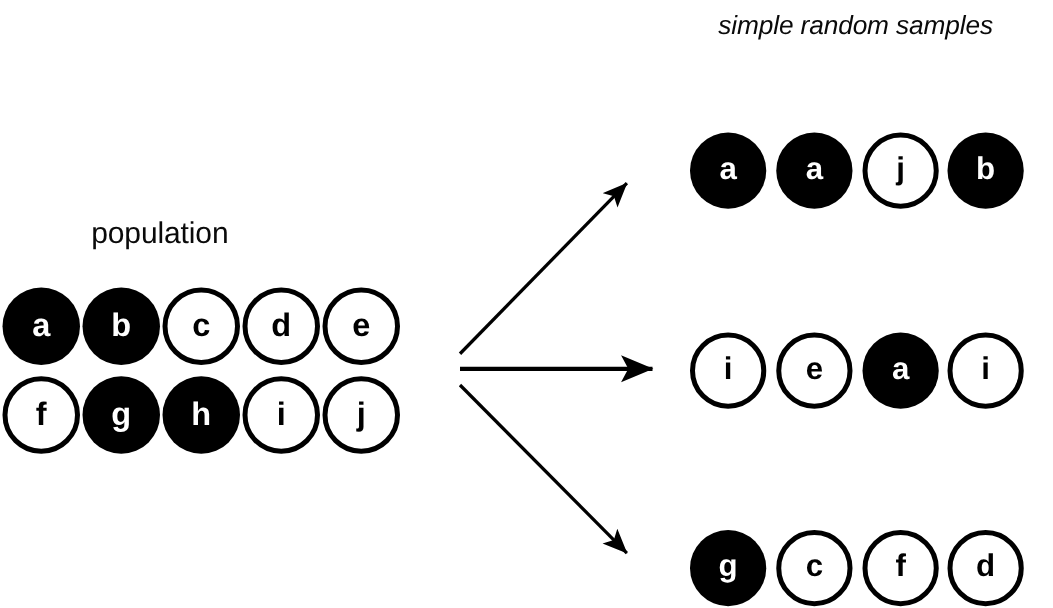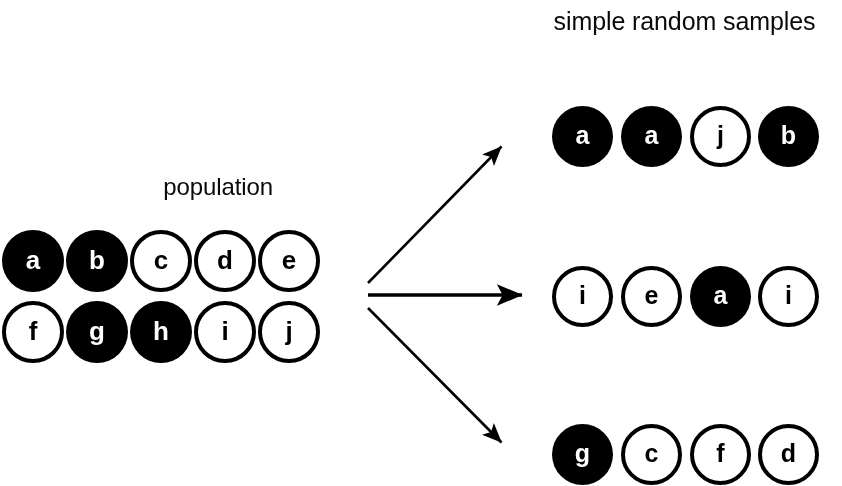--- a/index.html
+++ b/index.html
@@ -24,35 +24,36 @@
     height: 486px;
   }
 
   
   .title {
     position: absolute;
     left: 527px;
     top: 6px;
     width: 315px;
     text-align: center;
-    font-size: 25px;
+    font-size: 21px;
     line-height: 30px;
     letter-spacing: -0.1px;
     color: #0a0a0a;
+    font-style: italic;
   }
   .title .u {
     text-decoration: underline;
   }
 
   .pop-label {
     position: absolute;
     left: 73px;
     top: 173px;
     width: 200px;
-    text-align: right;
+    text-align: left;
     font-size: 24px;
     line-height: 28px;
     letter-spacing: -0.1px;
     color: #0a0a0a;
   }
 
   
   .circle {
     position: absolute;
     box-sizing: border-box;

